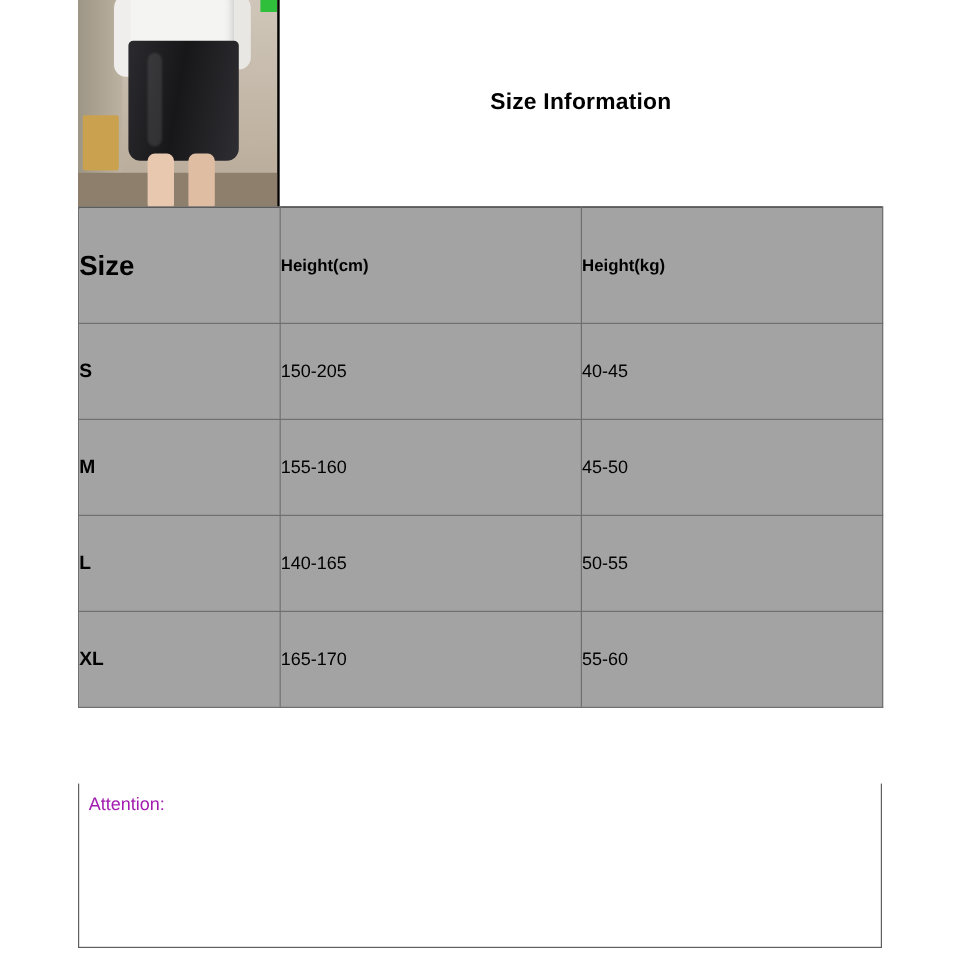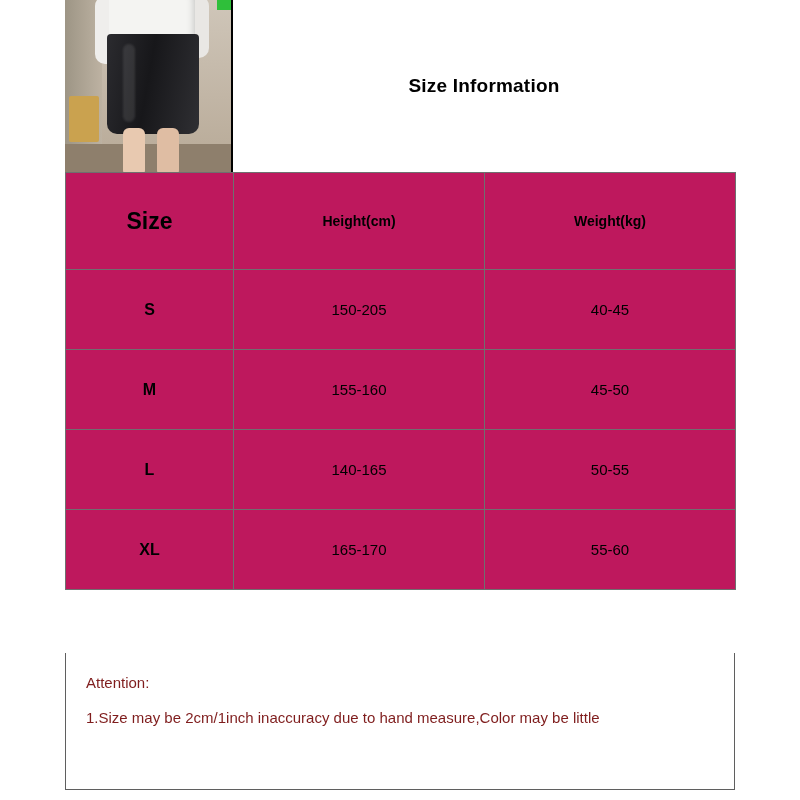--- a/index.html
+++ b/index.html
@@ -127,23 +127,23 @@
   table.size-table {
     position: absolute;
     left: 65px;
     top: 172px;
     width: 670px;
     border-collapse: collapse;
     table-layout: fixed;
   }
   table.size-table td, table.size-table th {
     border: 1px solid #6f6f6f;
-    text-align: center;
+    text-align: left;
     padding: 0;
-    background: #be185d;
+    background: #a3a3a3;
   }
   table.size-table col.c1 { width: 168px; }
   table.size-table col.c2 { width: 251px; }
   table.size-table col.c3 { width: 251px; }
 
   .hdr-row th {
     height: 96px;
     background: #d4d4d4;
   }
   .hdr-size {
@@ -172,24 +172,24 @@
     top: 653px;
     width: 670px;
     height: 137px;
     border: 1px solid #5f5f5f;
     border-top: none;
     box-sizing: border-box;
     background: #ffffff;
     padding: 6px 8px 0 8px;
   }
   .attention p {
-    margin: 12px;
+    margin: 0;
     font-size: 15px;
     line-height: 23px;
-    color: #7f1d1d;
+    color: #a21caf;
   }
   .attention .ln1 { font-size: 15px; }
 </style>
 </head>
 <body>
 
 <div class="page">
 
   <div class="top-block">
     <div class="photo-cell">
@@ -214,21 +214,21 @@
   <table class="size-table">
     <colgroup>
       <col class="c1">
         <col class="c2">
         <col class="c3">
     </colgroup>
     <thead>
       <tr class="hdr-row">
         <th class="hdr-size">Size</th>
         <th class="hdr-col">Height(cm)</th>
-        <th class="hdr-col">Weight(kg)</th>
+        <th class="hdr-col">Height(kg)</th>
       </tr>
     </thead>
     <tbody>
       <tr class="body-row">
         <td class="cell-size">S</td>
         <td class="cell-val">150-205</td>
         <td class="cell-val">40-45</td>
       </tr>
       <tr class="body-row">
         <td class="cell-size">M</td>
@@ -243,16 +243,15 @@
       <tr class="body-row">
         <td class="cell-size">XL</td>
         <td class="cell-val">165-170</td>
         <td class="cell-val">55-60</td>
       </tr>
     </tbody>
   </table>
 
   <div class="attention">
     <p class="ln1">Attention:</p>
-    <p>1.Size may be 2cm/1inch inaccuracy due to hand measure,Color may be little</p>
   </div>
 
 </div>
 
 </body></html>

